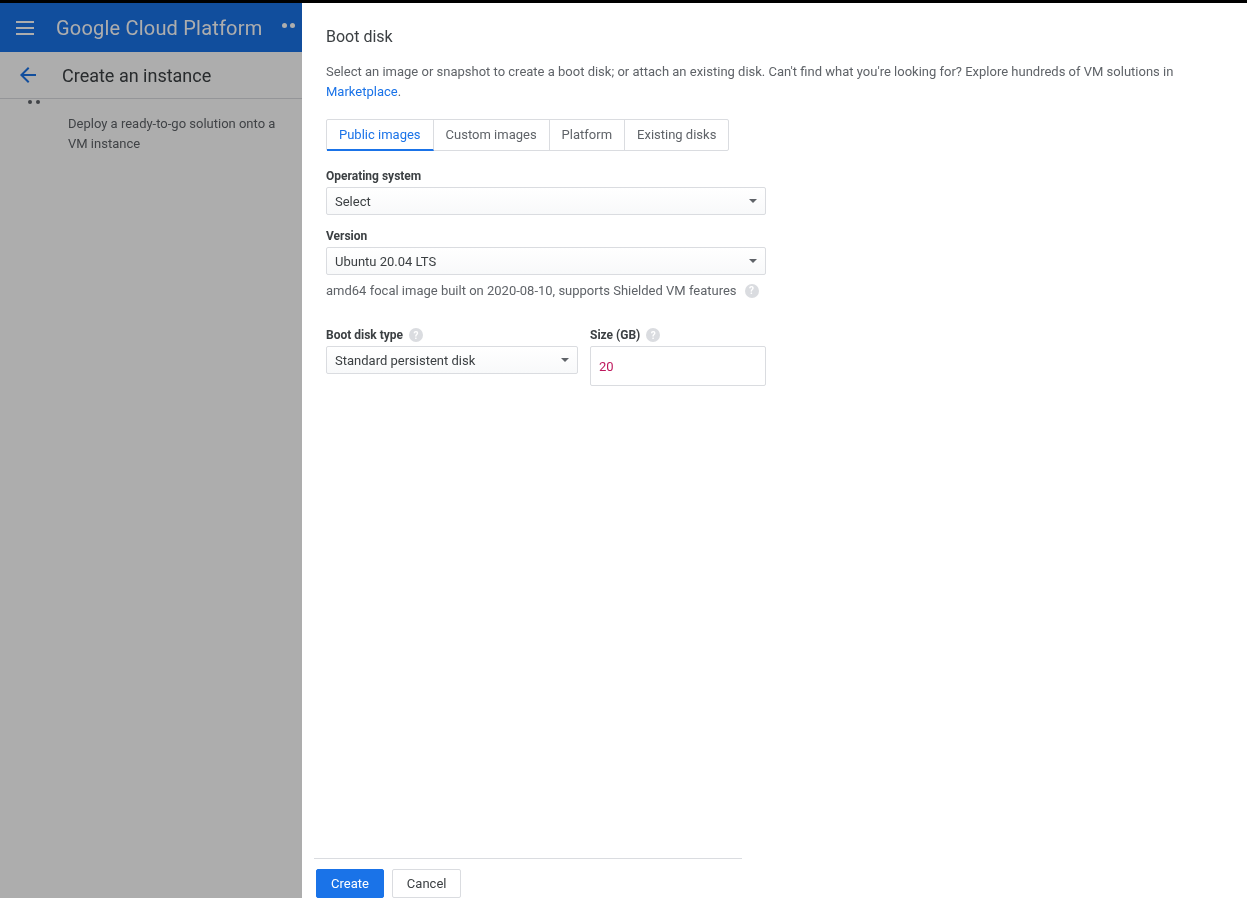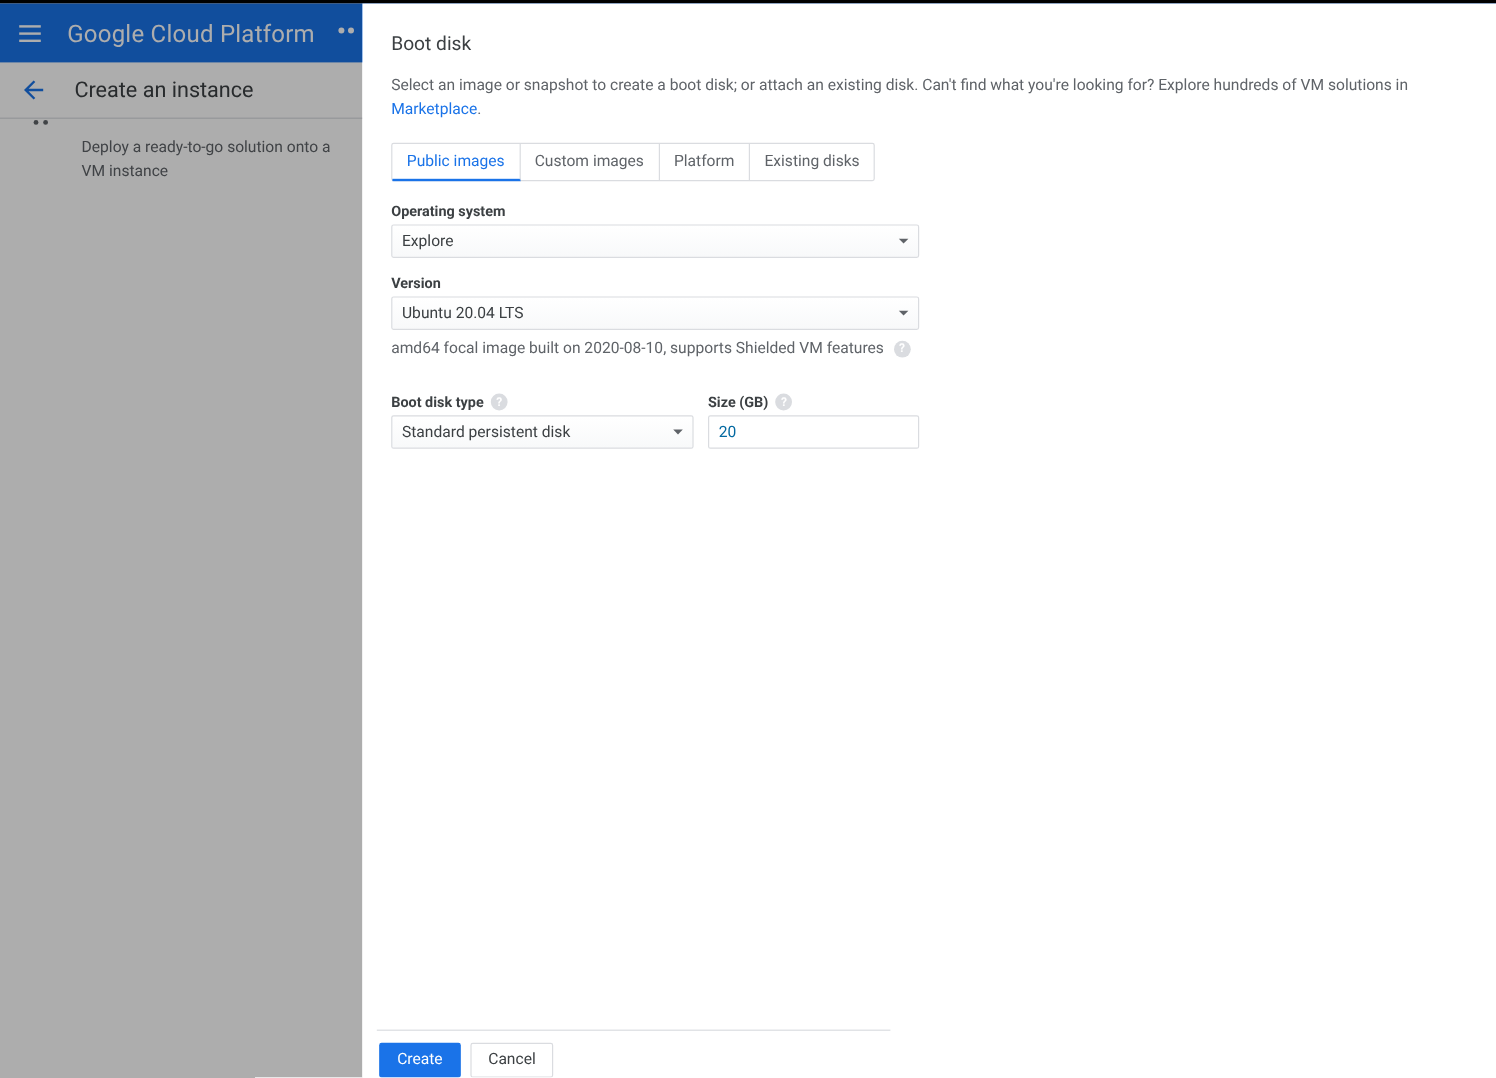--- a/index.html
+++ b/index.html
@@ -292,25 +292,25 @@
       gap: 12px;
     }
     
     .form-col {
       display: flex;
       flex-direction: column;
     }
     
     .text-input {
       width: 176px;
-      height: 28px;
+      height: 40px;
       border: 1px solid #dadce0;
       padding: 0 8px;
       font-size: 13px;
-      color: #0369a1;
+      color: #be185d;
       border-radius: 2px;
     }
     
     .dialog-content {
       flex: 1;
     }
     
     .dialog-footer {
       border-top: 1px solid #dadce0;
       padding: 10px 0 0 0;
@@ -384,21 +384,21 @@
 
     <div class="tabs">
       <div class="tab active">Public images</div>
       <div class="tab">Custom images</div>
       <div class="tab">Platform</div>
       <div class="tab">Existing disks</div>
     </div>
 
     <label class="form-label">Operating system</label>
     <div class="select-field">
-      <span>Explore</span>
+      <span>Select</span>
       <div class="select-arrow"></div>
     </div>
 
     <label class="form-label">Version</label>
     <div class="select-field">
       <span>Ubuntu 20.04 LTS</span>
       <div class="select-arrow"></div>
     </div>
 
     <div class="version-hint">

